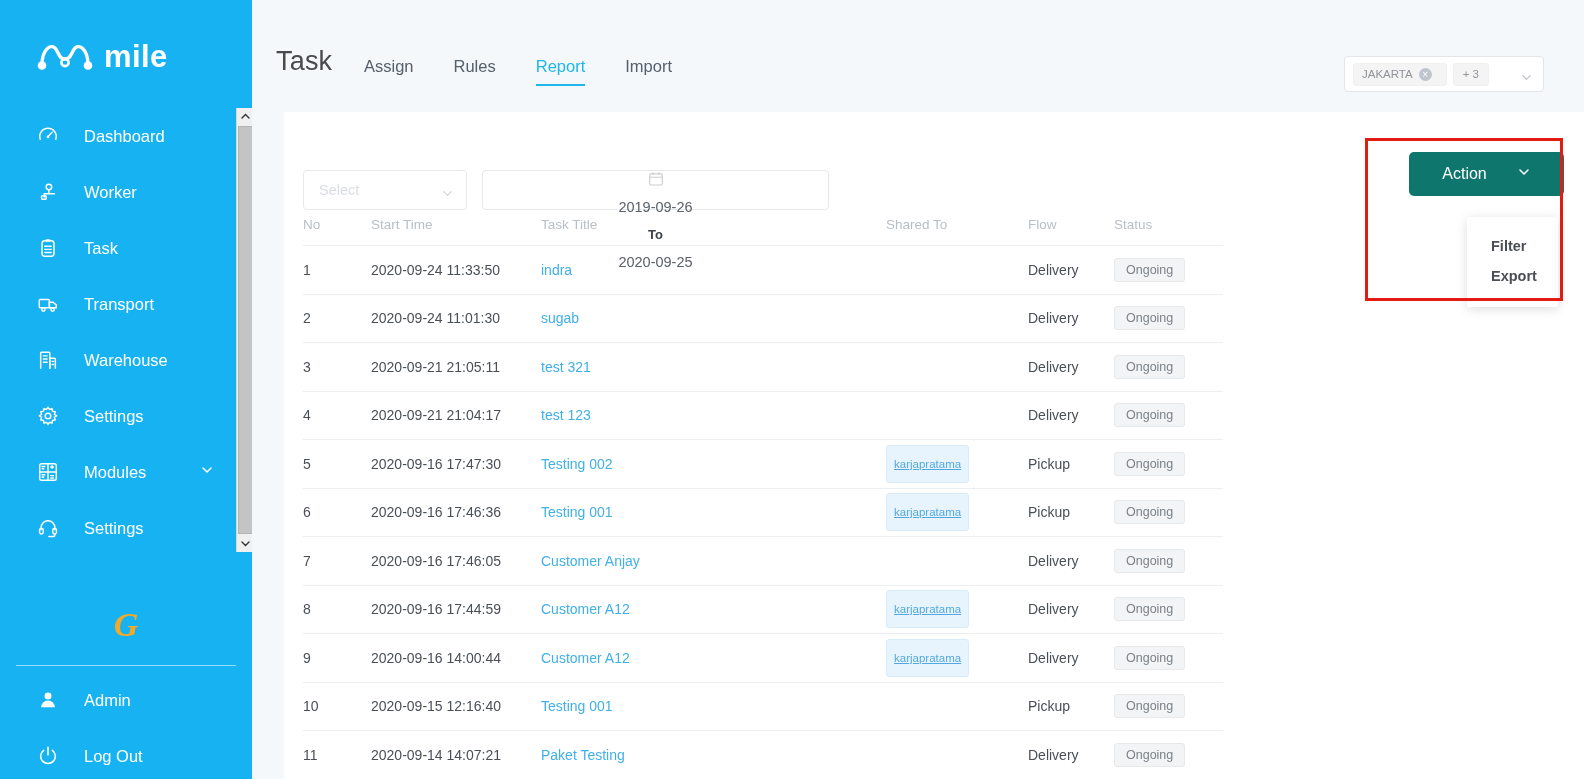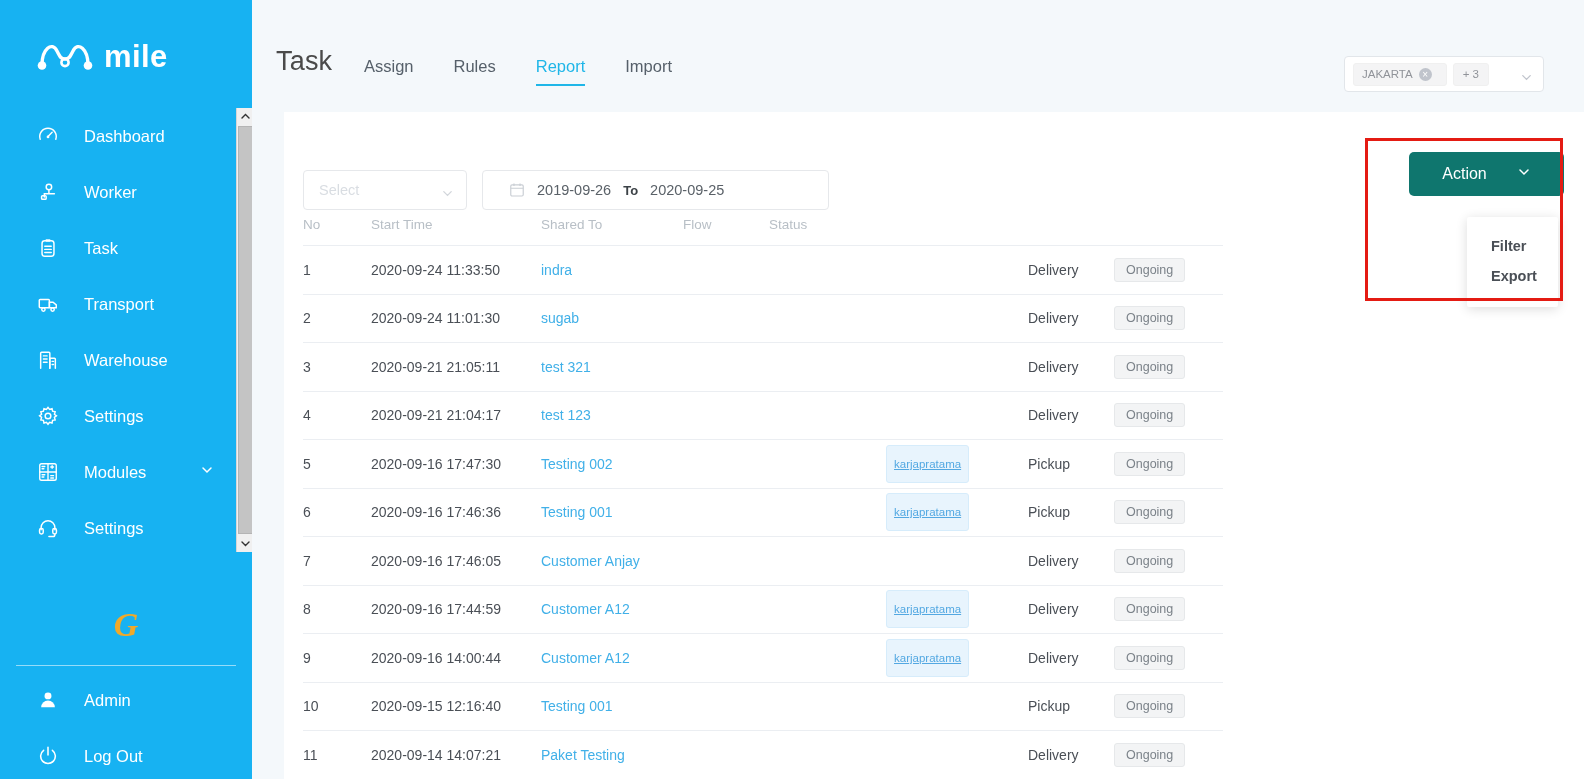--- a/index.html
+++ b/index.html
@@ -173,22 +173,23 @@
     display: flex; align-items: center;
     padding-left: 15px;
   }
   #status-select .ph { font-size: 14.5px; color: #d9dde2; }
   #status-caret { position: absolute; right: 12px; top: 15px; }
   #date-range {
     width: 347px; height: 40px;
     border: 1px solid #e6e8eb; border-radius: 4px;
     background: #fff;
     display: flex; align-items: center;
-    padding: 0 26px;
+    padding: 0 14px;
     gap: 12px;
+    flex-direction: column;
   }
   .date-val { font-size: 14.5px; color: #5a6168; }
   .date-to { font-size: 13px; color: #3c4247; font-weight: 700; }
   #cal-icon { flex: 0 0 16px; display:flex; }
 
   
   #action-area { position: absolute; right: 20px; top: 40px; }
   #action-btn {
     width: 155px; height: 44px;
     background: #0f766e;
@@ -476,20 +477,21 @@
           <div class="menu-item">Export</div>
         </div>
       </div>
 
       <div id="red-box"></div>
 
       <div id="table">
         <div class="t-head">
           <div class="c-no">No</div>
           <div class="c-time">Start Time</div>
+          <div class="c-title">Task Title</div>
           <div class="c-share">Shared To</div>
           <div class="c-flow">Flow</div>
           <div class="c-stat">Status</div>
         </div>
         <div id="rows">
             <div class="t-row">
               <div class="c-no">1</div>
               <div class="c-time">2020-09-24 11:33:50</div>
               <div class="c-title"><a>indra</a></div>
               <div class="c-share"></div>

